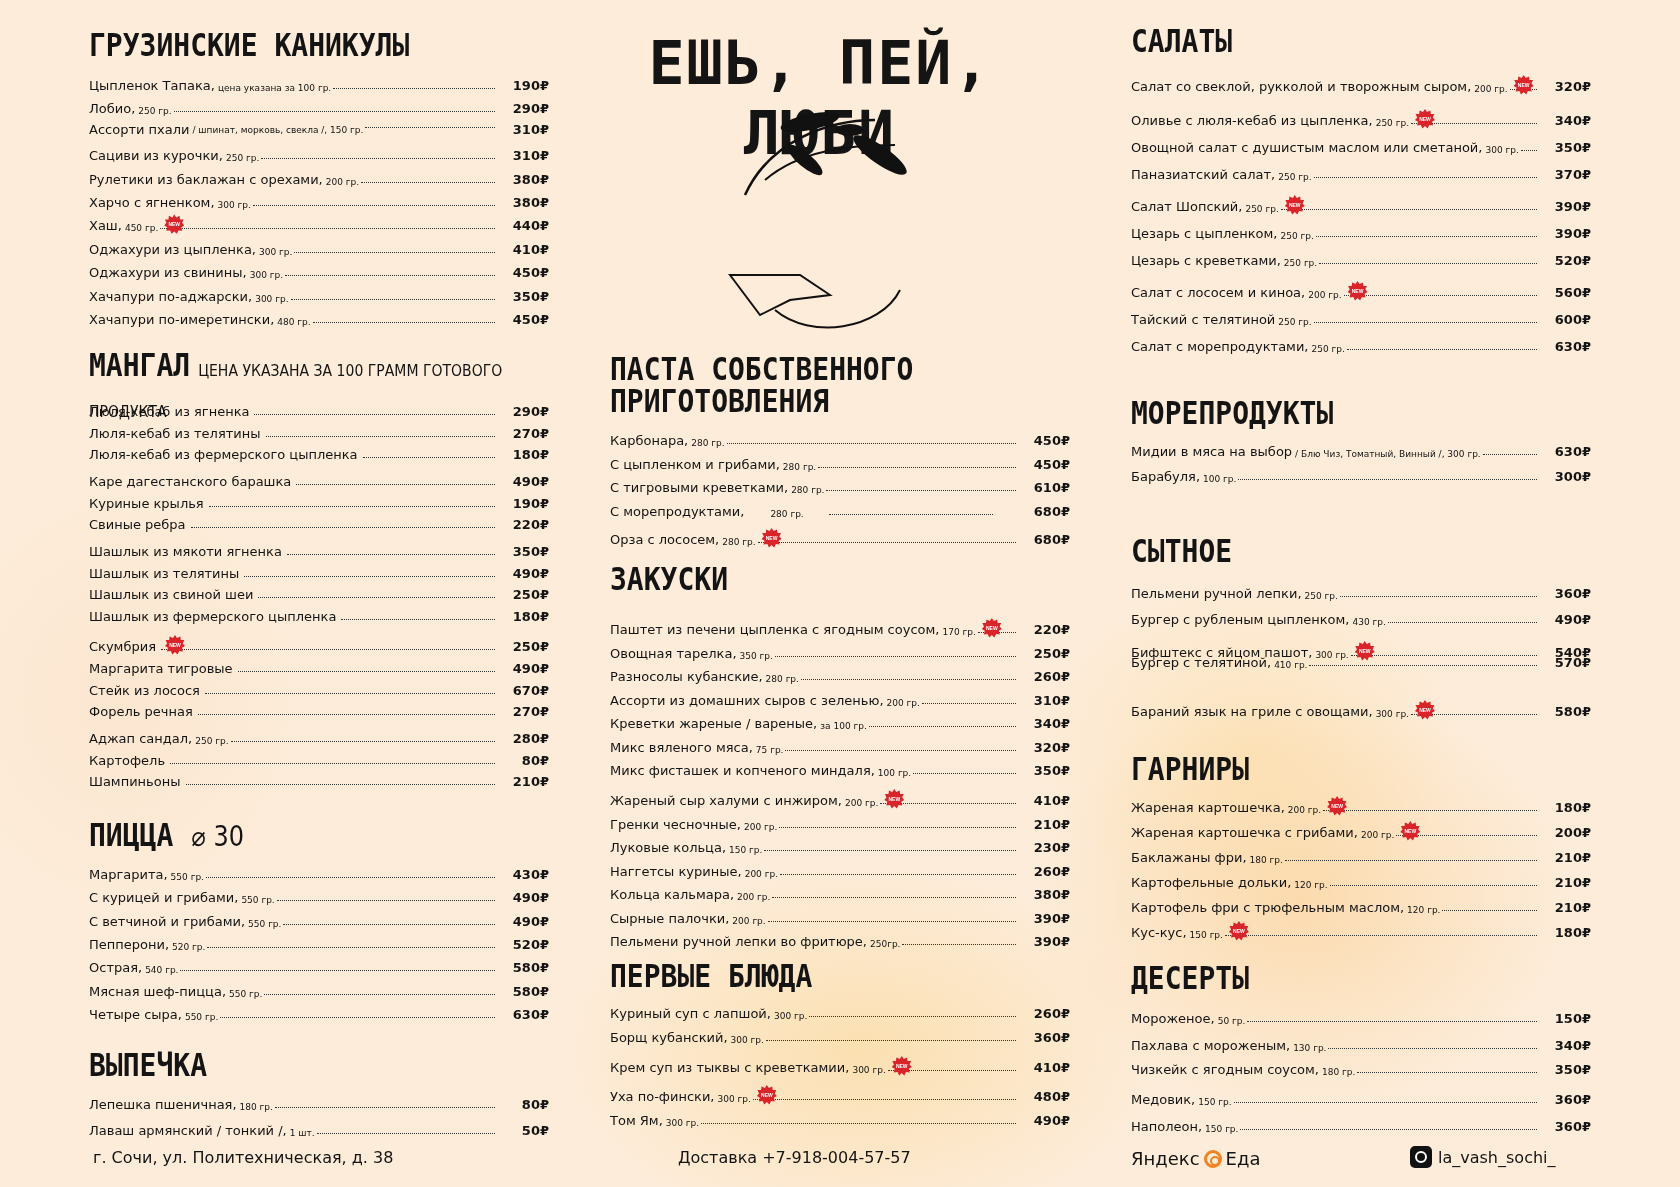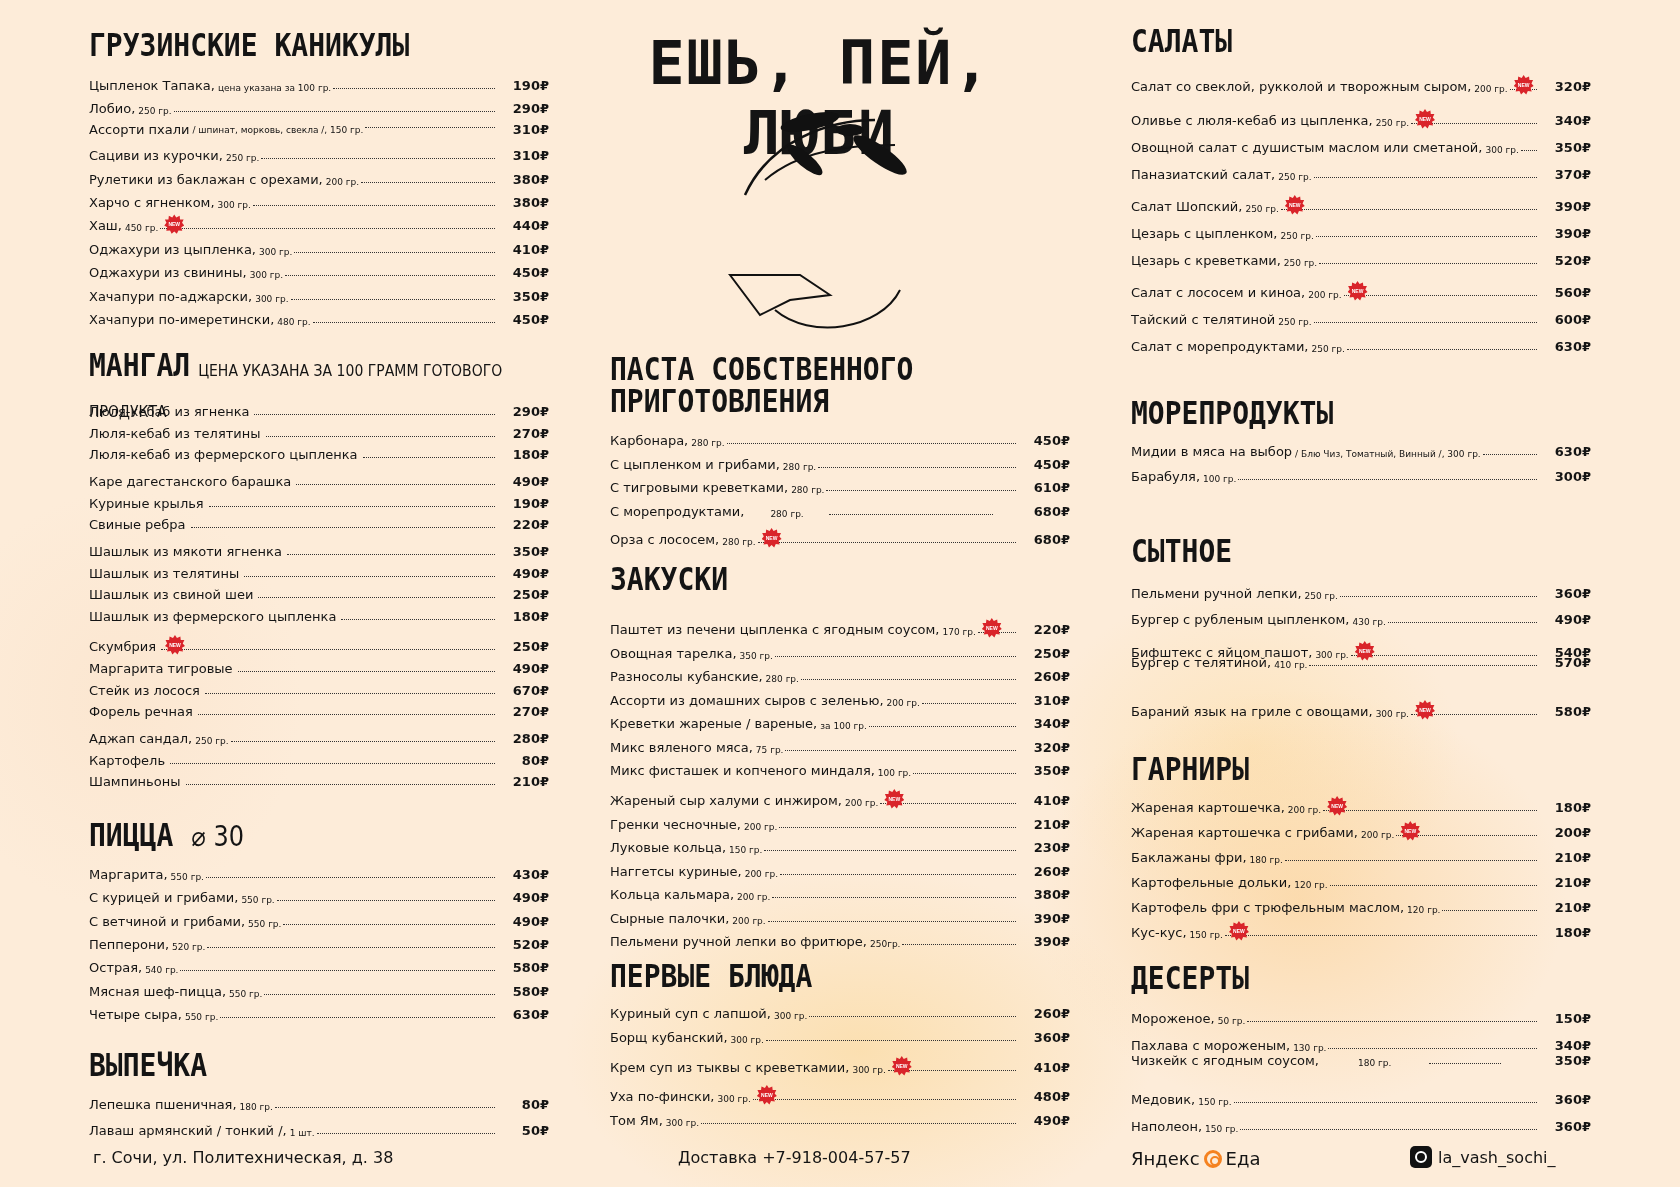--- a/index.html
+++ b/index.html
@@ -658,21 +658,21 @@
         <span class="wt">50 гр.</span>
         <span class="dots"></span>
         <span class="price">150₽</span>
       </div>
       <div class="row" style="top: 68px;">
         <span class="name">Пахлава с мороженым,</span>
         <span class="wt">130 гр.</span>
         <span class="dots"></span>
         <span class="price">340₽</span>
       </div>
-      <div class="row" style="top: 83px; gap: 36px;">
+      <div class="row" style="top: 92px;">
         <span class="name">Чизкейк с ягодным соусом,</span>
         <span class="wt">180 гр.</span>
         <span class="dots"></span>
         <span class="price">350₽</span>
       </div>
       <div class="row" style="top: 122px;">
         <span class="name">Медовик,</span>
         <span class="wt">150 гр.</span>
         <span class="dots"></span>
         <span class="price">360₽</span>

